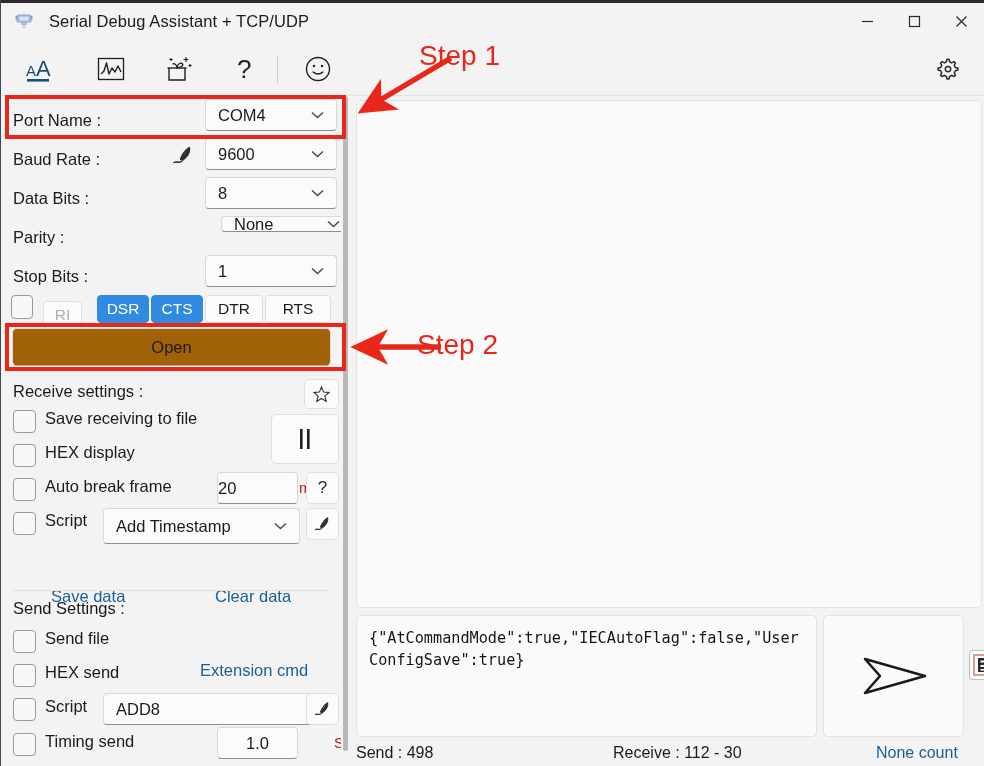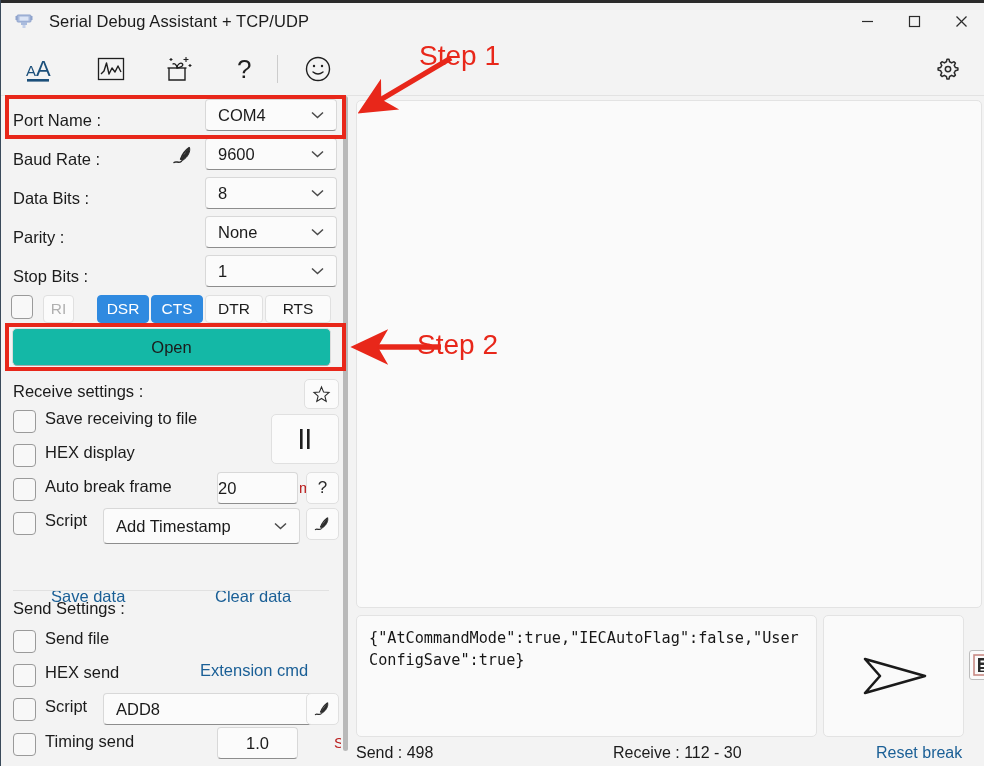--- a/index.html
+++ b/index.html
@@ -191,21 +191,21 @@
     box-sizing: border-box;
     width: 22px; height: 24px;
     border: 1px solid #9a9a9a;
     border-radius: 4px;
     background: #f8f8f8;
   }
 
   .open-btn {
     position: absolute;
     box-sizing: border-box;
-    background: #14b8a6;
+    background: #a16207;
     border: 1px solid #dcdcdc;
     border-bottom: 1px solid #a9a9a9;
     border-radius: 5px;
     display: flex;
     align-items: center;
     justify-content: center;
     font-size: 16.5px;
     color: #1b1b1b;
   }
 
@@ -471,21 +471,21 @@
       <span class="chev">
         <svg width="13" height="8" viewBox="0 0 13 8">
             <polyline points="1,1.5 6.5,6.5 12,1.5" fill="none" stroke="#4a4a4a" stroke-width="1.5"></polyline>
           </svg>
       </span>
     </div>
 
     <div class="row" style="top:125px;height:32px">
       <span class="lbl" style="margin-left:12px">Parity :</span>
     </div>
-    <div class="combo" style="left:204px;top:120px;width:132px;height:32px">
+    <div class="combo" style="left:220px;top:120px;width:132px;height:16px">
       <span class="val">None</span>
       <span class="chev">
         <svg width="13" height="8" viewBox="0 0 13 8">
             <polyline points="1,1.5 6.5,6.5 12,1.5" fill="none" stroke="#4a4a4a" stroke-width="1.5"></polyline>
           </svg>
       </span>
     </div>
 
     <div class="row" style="top:164px;height:32px">
       <span class="lbl" style="margin-left:12px">Stop Bits :</span>
@@ -493,21 +493,21 @@
     <div class="combo" style="left:204px;top:159px;width:132px;height:32px">
       <span class="val">1</span>
       <span class="chev">
         <svg width="13" height="8" viewBox="0 0 13 8">
             <polyline points="1,1.5 6.5,6.5 12,1.5" fill="none" stroke="#4a4a4a" stroke-width="1.5"></polyline>
           </svg>
       </span>
     </div>
 
     <div class="pill-check" style="top:199px"></div>
-    <div class="pill off-dim" style="left:42px;top:199px;width:31px">RI</div>
+    <div class="pill off-dim" style="left:42px;top:205px;width:39px">RI</div>
     <div class="pill on" style="left:96px;top:199px;width:52px">DSR</div>
     <div class="pill on" style="left:150px;top:199px;width:52px">CTS</div>
     <div class="pill" style="left:204px;top:199px;width:58px">DTR</div>
     <div class="pill" style="left:264px;top:199px;width:66px">RTS</div>
 
     <div class="open-btn" style="left:11px;top:232px;width:319px;height:38px">Open</div>
 
     <div class="sect-title" style="left:12px;top:286px">Receive settings :</div>
     <div class="sq-btn" style="left:303px;top:283px;width:35px;height:30px">
       <svg width="19" height="19" viewBox="0 0 19 19">
@@ -616,21 +616,21 @@
       <rect x="6" y="5" width="13" height="14" fill="#2b2b2b"></rect>
       <rect x="8.5" y="7.5" width="8" height="2" fill="#ffffff"></rect>
       <rect x="8.5" y="12" width="8" height="2" fill="#ffffff"></rect>
       <rect x="8.5" y="16" width="8" height="1.6" fill="#ffffff"></rect>
     </svg>
   </div>
 
   <div class="statusbar">
     <div class="st-text" style="left:355px;top:3px">Send : 498</div>
     <div class="st-text" style="left:612px;top:3px">Receive : 112 - 30</div>
-    <div class="st-link" style="left:875px;top:3px">Reset break</div>
+    <div class="st-link" style="left:875px;top:3px">None count</div>
   </div>
 
   <div class="ann-rect" style="left:4px;top:95px;width:341px;height:44px"></div>
   <div class="ann-rect" style="left:4px;top:323px;width:341px;height:48px"></div>
 
   <svg class="ann-svg" style="left:340px;top:30px;width:130px;height:95px" viewBox="0 0 130 95">
     <defs>
       <marker id="ah1" markerWidth="7" markerHeight="7" refX="5.4" refY="3.5" orient="auto">
         <polygon points="0,0.2 7,3.5 0,6.8 1.9,3.5" fill="#e8271a"></polygon>
       </marker>

